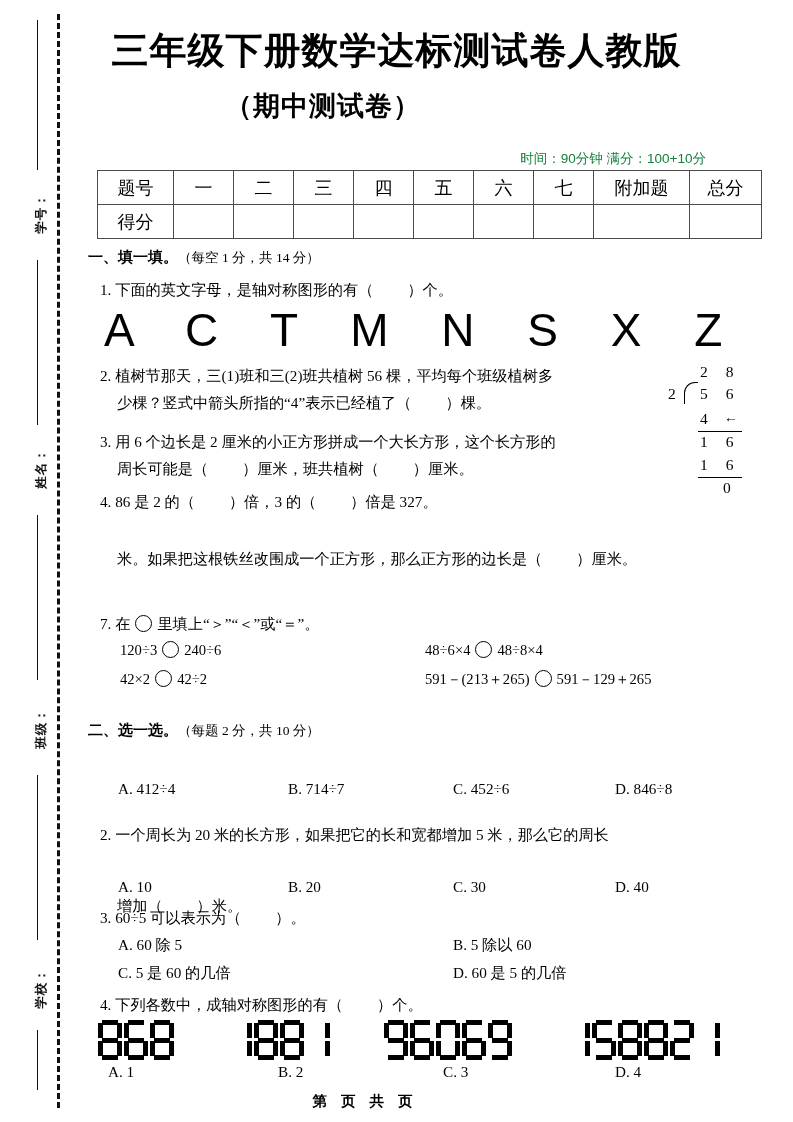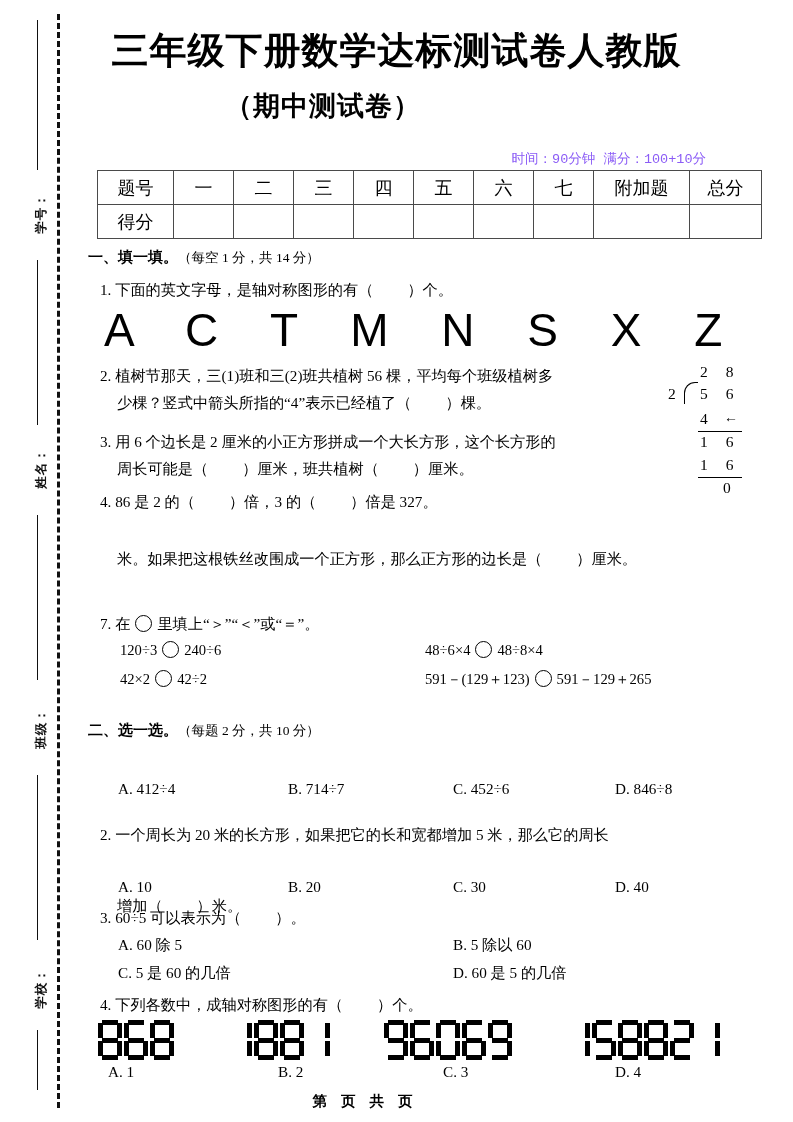--- a/index.html
+++ b/index.html
@@ -47,22 +47,22 @@
   }
   .title2 {
     position: absolute; left: 0; top: 88px; width: 646px;
     text-align: center;
     font-family: "Liberation Sans", "DejaVu Sans", sans-serif;
     font-weight: 700; font-size: 27px; letter-spacing: 1px;
     color: #000;
   }
   .meta {
     position: absolute; right: 87px; top: 150px;
-    font-family: Liberation Mono, monospace;
-    font-size: 13.5px; color: #8b5cf6; white-space: nowrap;
+    font-family: Liberation Sans, sans-serif;
+    font-size: 13.5px; color: #15803d; white-space: nowrap;
   }
 
   
   table.score {
     position: absolute; left: 97px; top: 170px;
     width: 648px;
     border-collapse: collapse;
     table-layout: fixed;
   }
   table.score td {
@@ -261,21 +261,21 @@
   <div class="cmp" style="left:120px; top:641px;">
     <span>120÷3</span><span class="circ"></span><span>240÷6</span>
   </div>
   <div class="cmp" style="left:425px; top:641px;">
     <span>48÷6×4</span><span class="circ"></span><span>48÷8×4</span>
   </div>
   <div class="cmp" style="left:120px; top:670px;">
     <span>42×2</span><span class="circ"></span><span>42÷2</span>
   </div>
   <div class="cmp" style="left:425px; top:670px;">
-    <span>591－(129＋123)</span><span class="circ"></span><span>591－129＋265</span>
+    <span>591－(213＋265)</span><span class="circ"></span><span>591－129＋265</span>
   </div>
 
   <div class="longdiv">
     <div class="ld-row" style="left:32px; top:0px;">2 8</div>
     <div class="ld-row" style="left:0px; top:22px;">2</div>
     <div class="ld-bracket" style="left:16px; top:19px;"></div>
     <div class="ld-row" style="left:32px; top:22px;">5 6</div>
     <div class="ld-row" style="left:32px; top:47px;">4</div>
     <div class="ld-arrow" style="left:56px; top:47px;">←</div>
     <div class="ld-line" style="left:30px; top:68px; width:44px;"></div>

